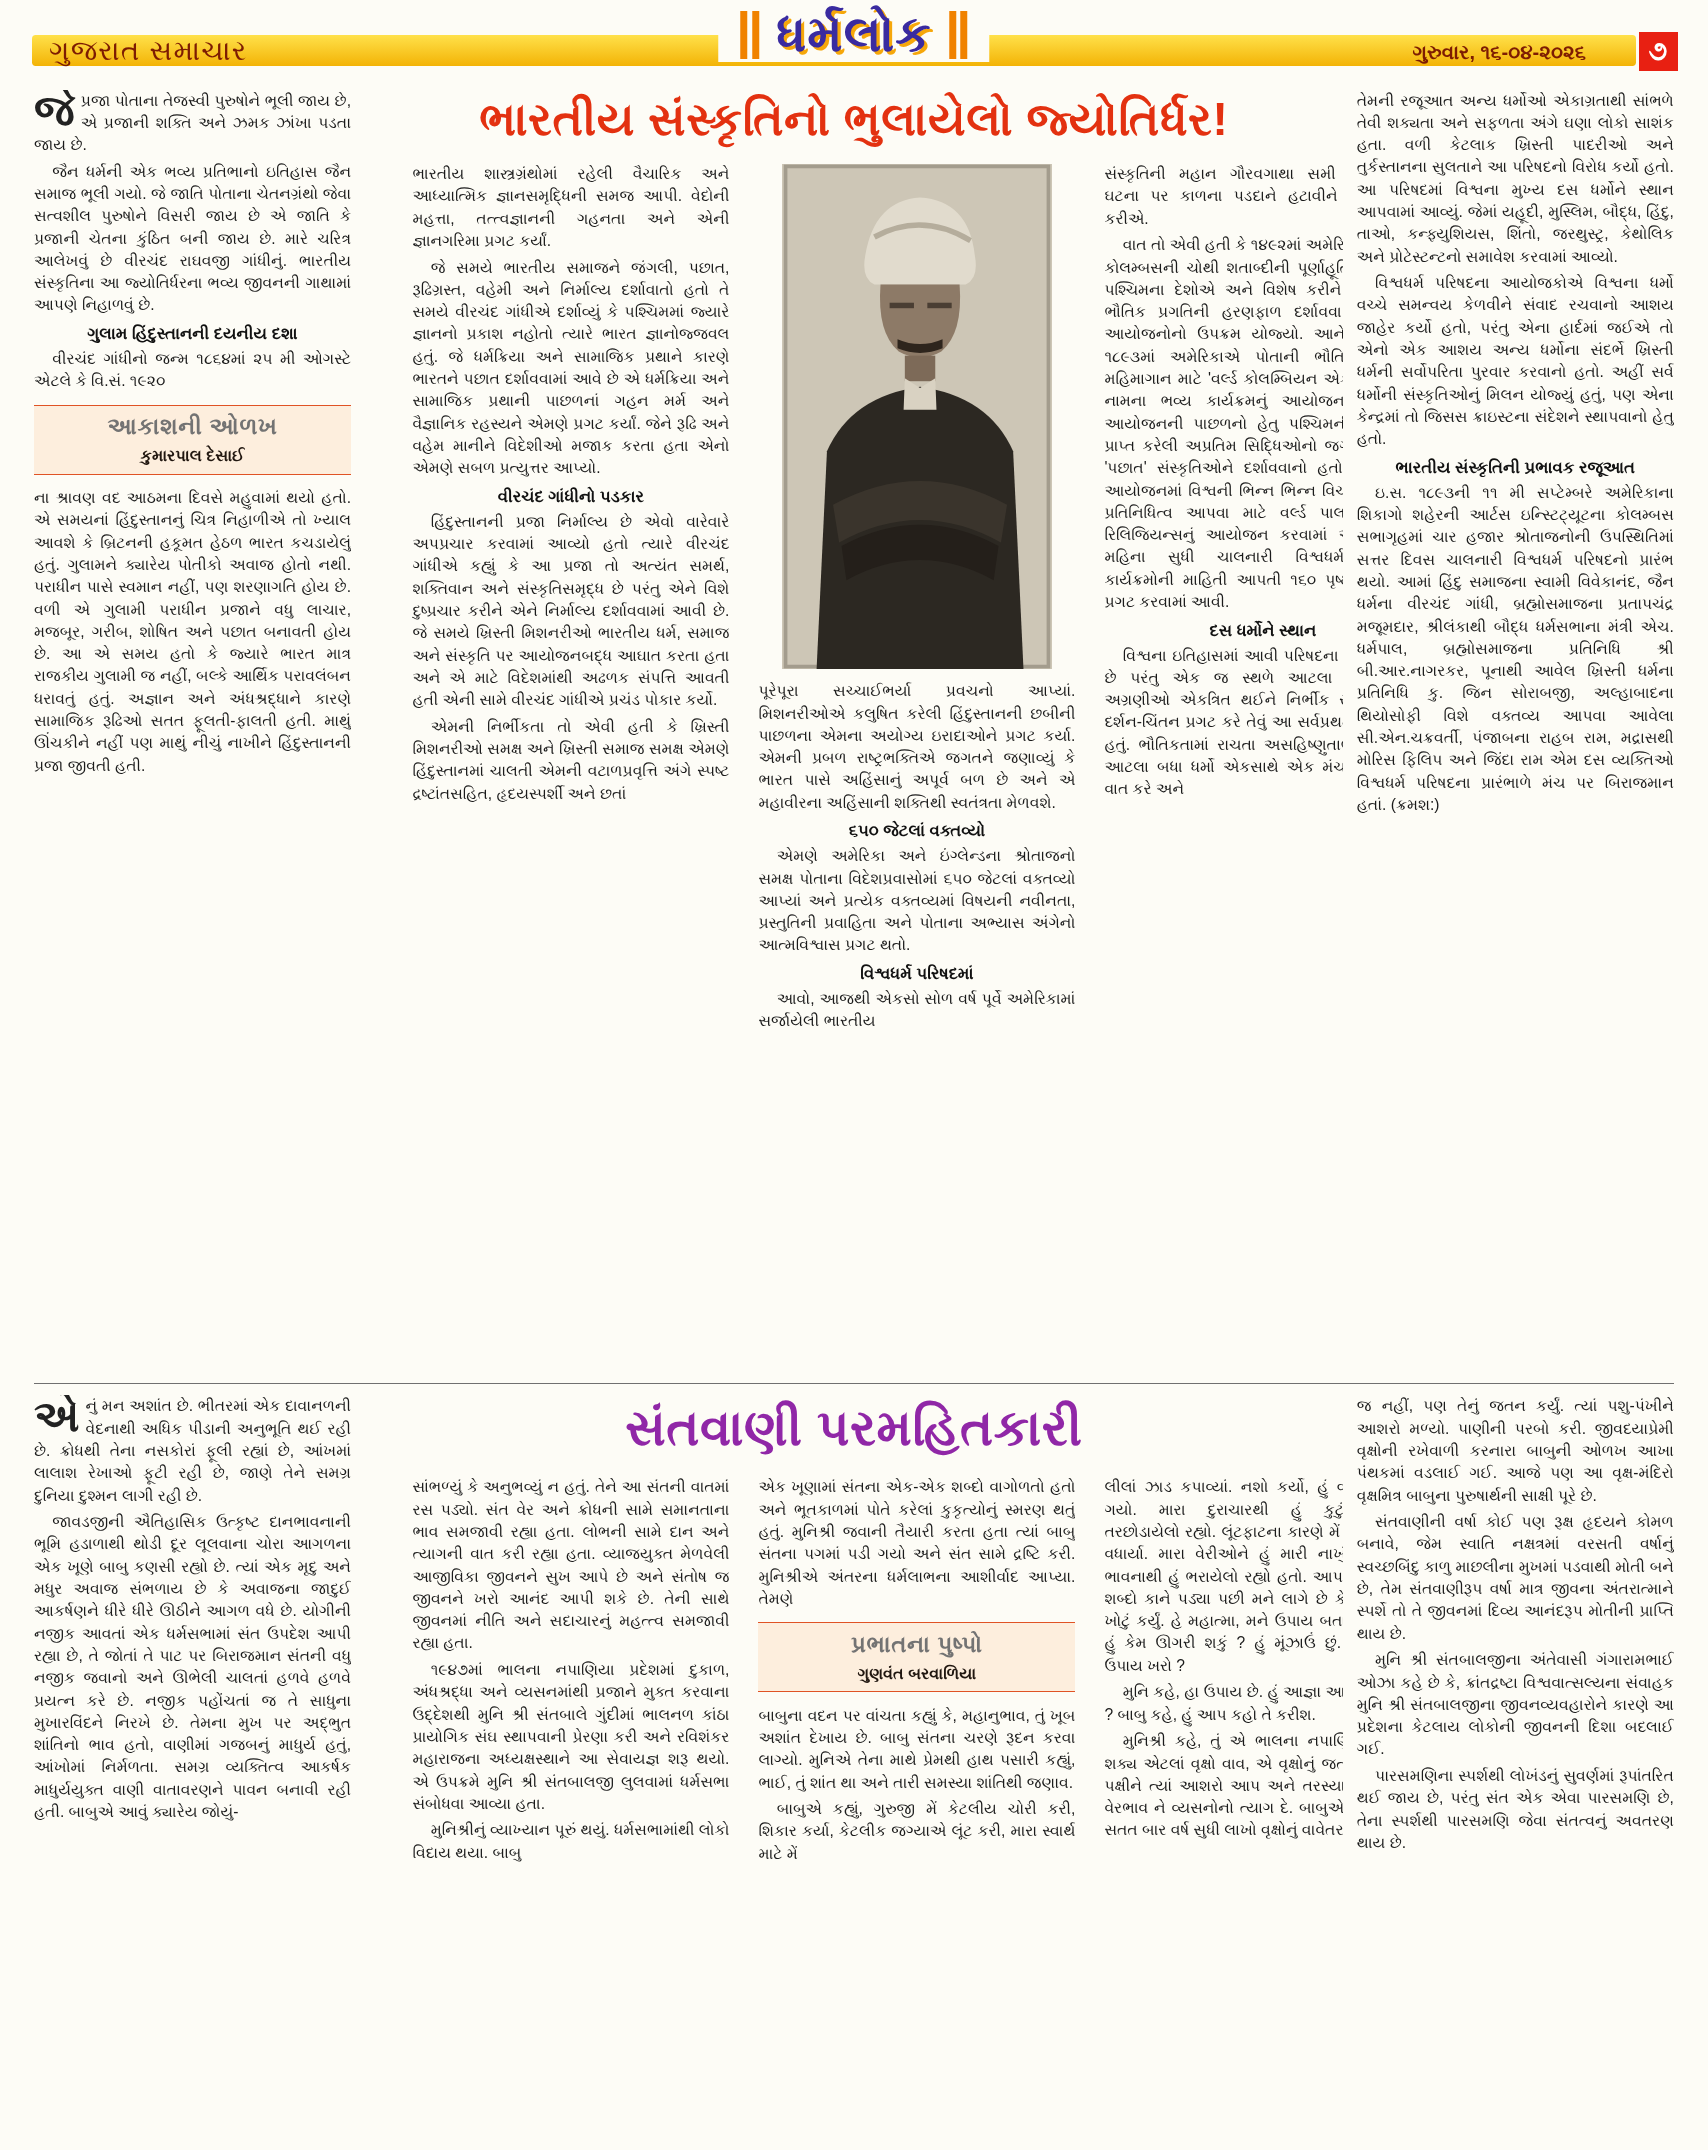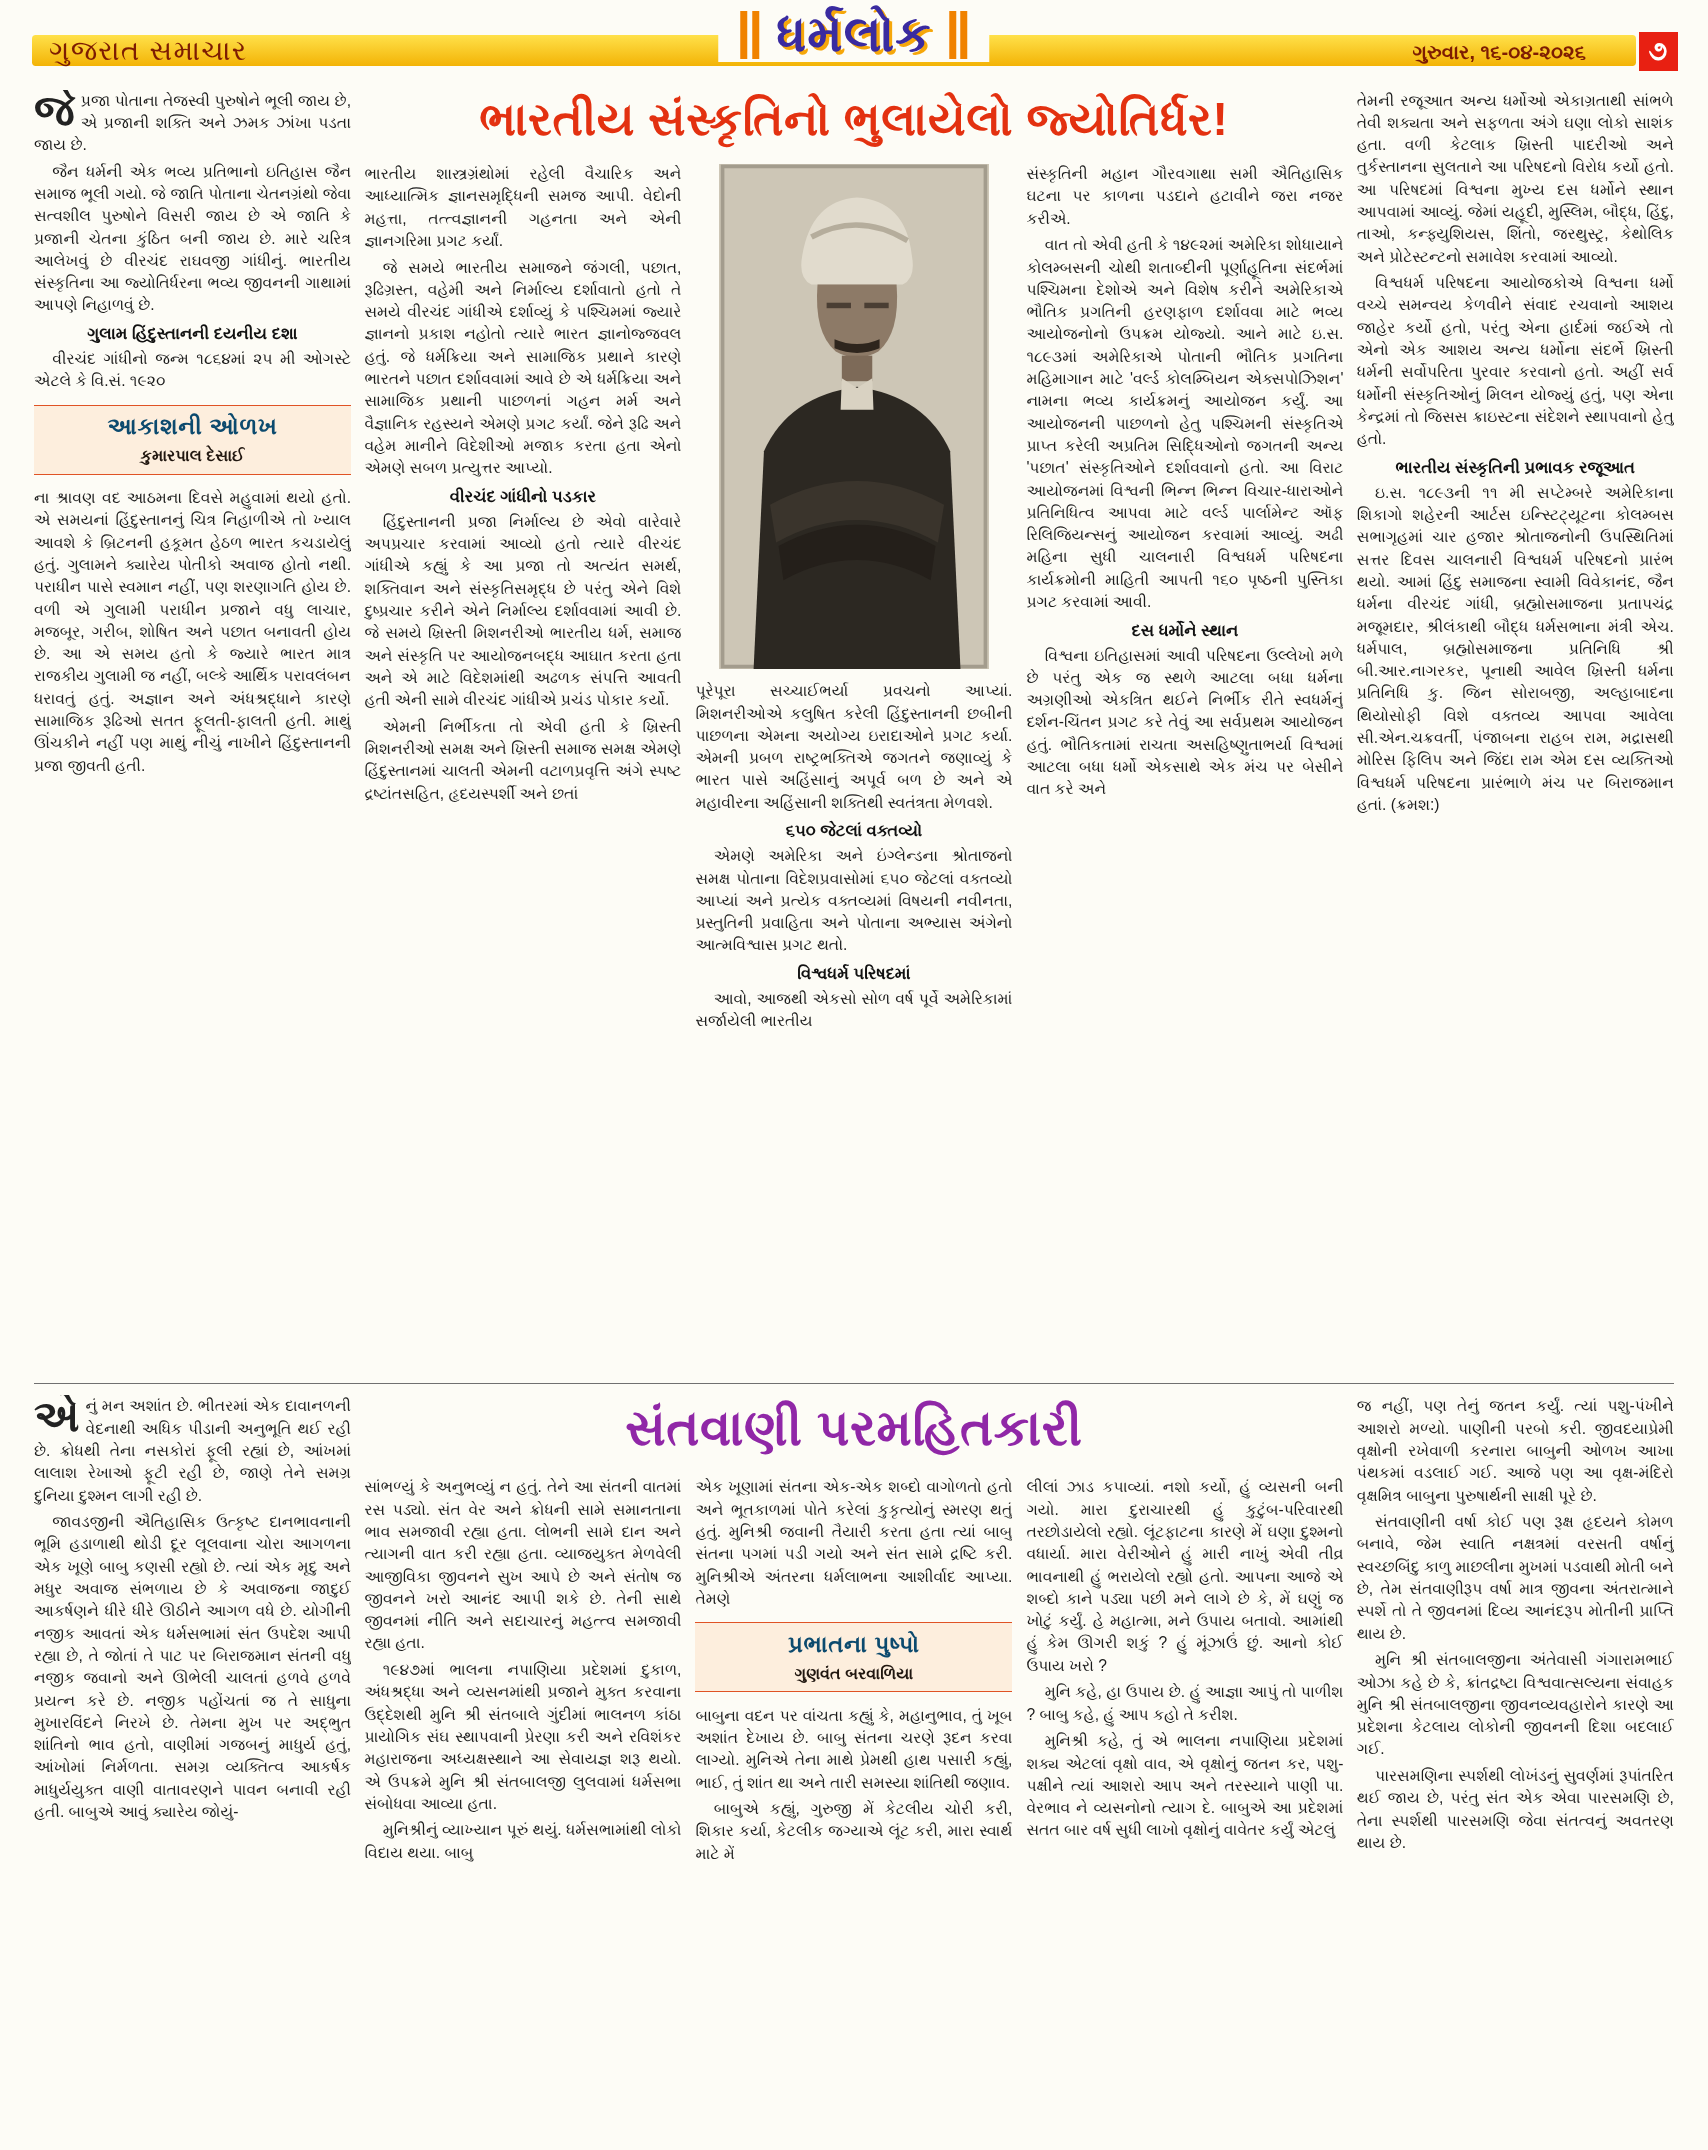--- a/index.html
+++ b/index.html
@@ -24,30 +24,30 @@
 
   
   p.body{font-size:15.6px;line-height:1.43;text-align:justify;margin:0 0 4.3px 0;}
   p.ind{text-indent:18.3px;}
   .subhead{font-size:16.5px;font-weight:bold;text-align:center;margin:7.3px 0 4.9px 0;color:#111;}
   .dropcap{float:left;font-size:43px;line-height:35px;font-weight:bold;padding:3.7px 6.1px 0 0;color:#222;}
 
   
   .kicker{margin:12.2px 0;border-top:1.8px solid #e05325;border-bottom:1.8px solid #e05325;
           background:#fdeedd;text-align:center;padding:7.3px 0 8.5px 0;}
-  .kicker-title{font-size:23px;font-weight:bold;color:#0c4a6e;letter-spacing:0.6px;}
+  .kicker-title{font-size:23px;font-weight:bold;color:#737373;letter-spacing:0.6px;}
   .kicker-byline{font-size:16px;font-weight:bold;color:#20160f;margin-top:7.3px;}
 
   
   .top-sec{display:flex;gap:13.4px;padding:8.5px 34px 0 34px;height:1289px;box-sizing:border-box;}
   .col{width:317px;flex:0 0 317px;overflow:hidden;}
   .midblock{width:979px;flex:0 0 979px;display:flex;flex-direction:column;overflow:hidden;}
   .main-title{font-size:46px;font-weight:bold;color:#e33110;text-align:center;
               margin:3.7px 0 17px 0;letter-spacing:0.6px;line-height:1.15;}
-  .innercols{display:flex;gap:14px;flex:1;min-height:0;}
+  .innercols{display:flex;gap:29px;flex:1;min-height:0;margin-left:48px;}
   .innercols .col{overflow:hidden;}
 
   .photo{width:270px;height:505px;margin:1.2px auto 11px auto;background:#cdc6b6;display:block;}
 
   .divider{margin:13.4px 34px 11px 34px;border-top:1.8px solid #707070;}
 
   .bot-sec{display:flex;gap:13.4px;padding:0 34px;height:738px;box-sizing:border-box;}
   .bot-title{font-size:50px;font-weight:bold;color:#9027a7;text-align:center;
              margin:3.7px 0 18.3px 0;letter-spacing:0.6px;}
 </style>

